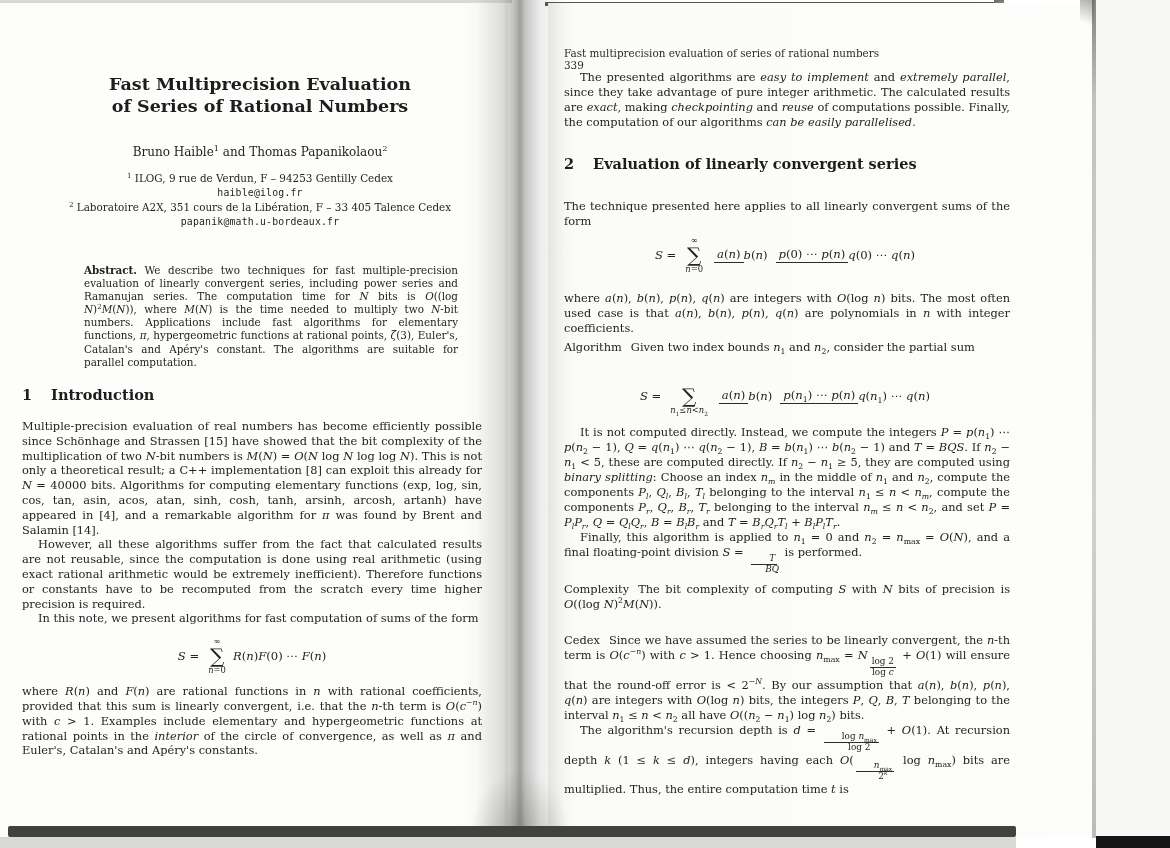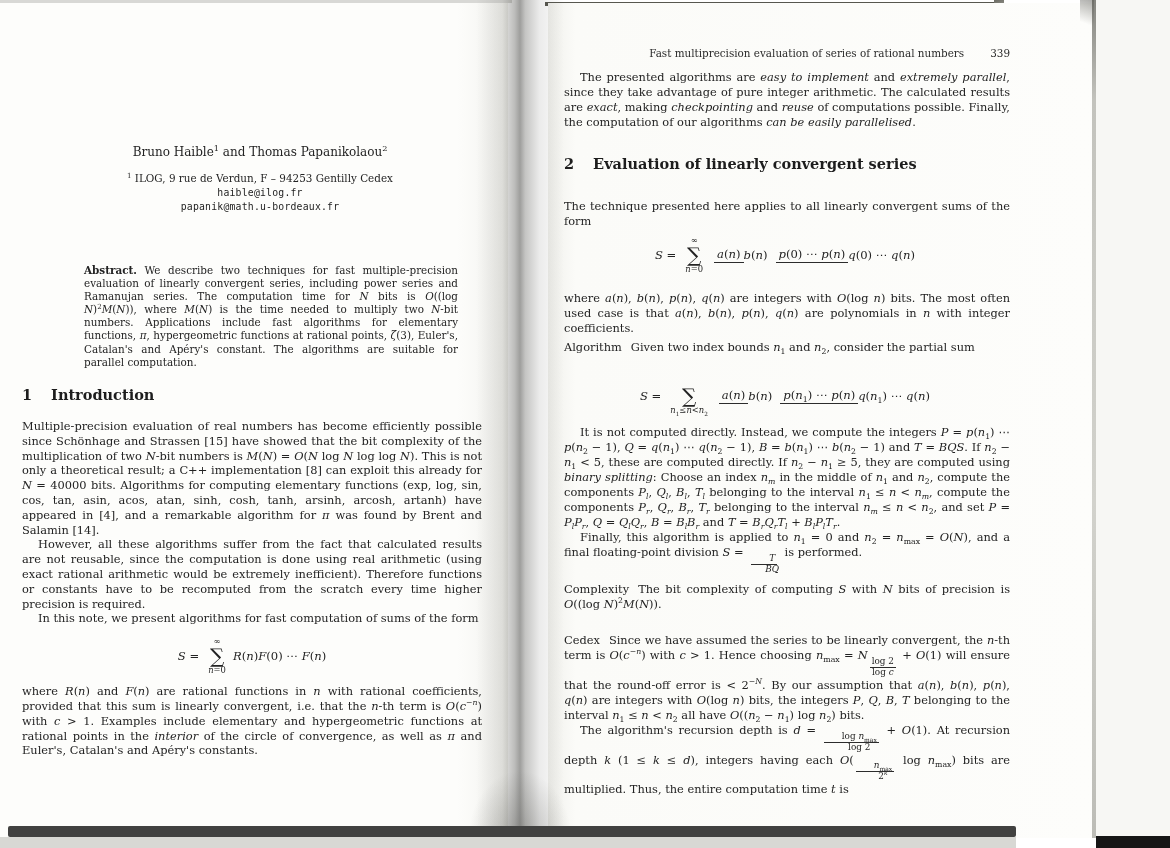--- a/index.html
+++ b/index.html
@@ -67,21 +67,21 @@
   .frac .den{padding-top:1px;}
   .f-lhs{margin-right:0;}
 
   
   .fr{display:inline-flex;flex-direction:column;align-items:center;vertical-align:-0.55em;
       font-size:0.78em;line-height:1.12;margin:0 2px;}
   .fr>span:first-child{border-bottom:1px solid #2c2c2c;padding:0 2px;}
 
   
   .run-head{left:16px;top:44px;width:446px;display:flex;justify-content:flex-end;
-        align-items:baseline;font-size:10.4px;color:#2a2a2a;}
+        align-items:baseline;font-size:10.4px;color:#2a2a2a;flex-direction:column;}
   .run-head .rh-title{margin-right:26px;}
   .rp1{left:16px;top:67px;width:446px;}
   .sec2{left:16px;top:152px;font-size:14.5px;}
   .rp2{left:16px;top:196px;width:446px;}
   .f2{left:16px;top:224px;width:446px;height:56px;}
   .rp3{left:16px;top:288px;width:446px;}
   .alg{left:16px;top:337px;width:446px;}
   .plabel{font-weight:normal;margin-right:9px;}
   .f3{left:16px;top:364px;width:446px;height:58px;}
   .rp45{left:16px;top:422px;width:446px;}
@@ -92,26 +92,31 @@
 </head>
 <body>
 
 <div id="scan">
 
   <div class="top-edge-left"></div>
   <div class="top-edge-right"></div>
   <div class="top-corner-notch"></div>
 
   <div class="page left">
+    <div class="blk paper-title">
+      <div>Fast Multiprecision Evaluation</div>
+      <div>of Series of Rational Numbers</div>
+    </div>
 
     <div class="blk authors">Bruno Haible<sup>1</sup> and Thomas Papanikolaou<sup>2</sup></div>
 
     <div class="blk affils">
       <div><sup>1</sup> ILOG, 9 rue de Verdun, F – 94253 Gentilly Cedex</div>
       <div class="mono">haible@ilog.fr</div>
+      <div><sup>2</sup> Laboratoire A2X, 351 cours de la Libération, F – 33 405 Talence Cedex</div>
       <div class="mono">papanik@math.u-bordeaux.fr</div>
     </div>
 
     <div class="blk abstract just">
       <b>Abstract.</b>
       <span>We describe two techniques for fast multiple-precision evaluation of linearly convergent series, including power series and Ramanujan series. The computation time for <i>N</i> bits is <i>O</i>((log <i>N</i>)<sup>2</sup><i>M</i>(<i>N</i>)), where <i>M</i>(<i>N</i>) is the time needed to multiply two <i>N</i>-bit numbers. Applications include fast algorithms for elementary functions, <i>π</i>, hypergeometric functions at rational points, <i>ζ</i>(3), Euler's, Catalan's and Apéry's constant. The algorithms are suitable for parallel computation.</span>
     </div>
 
     <div class="blk sec1 sec-head">
       <span class="sec-num">1</span><span>Introduction</span>

